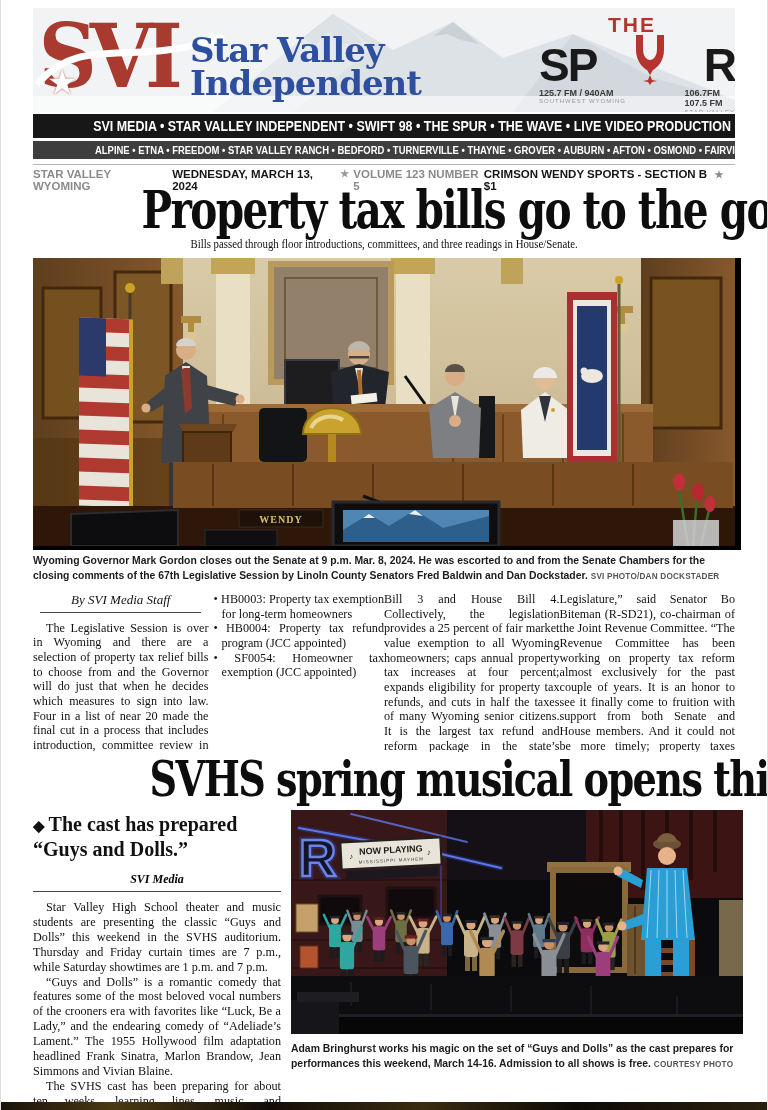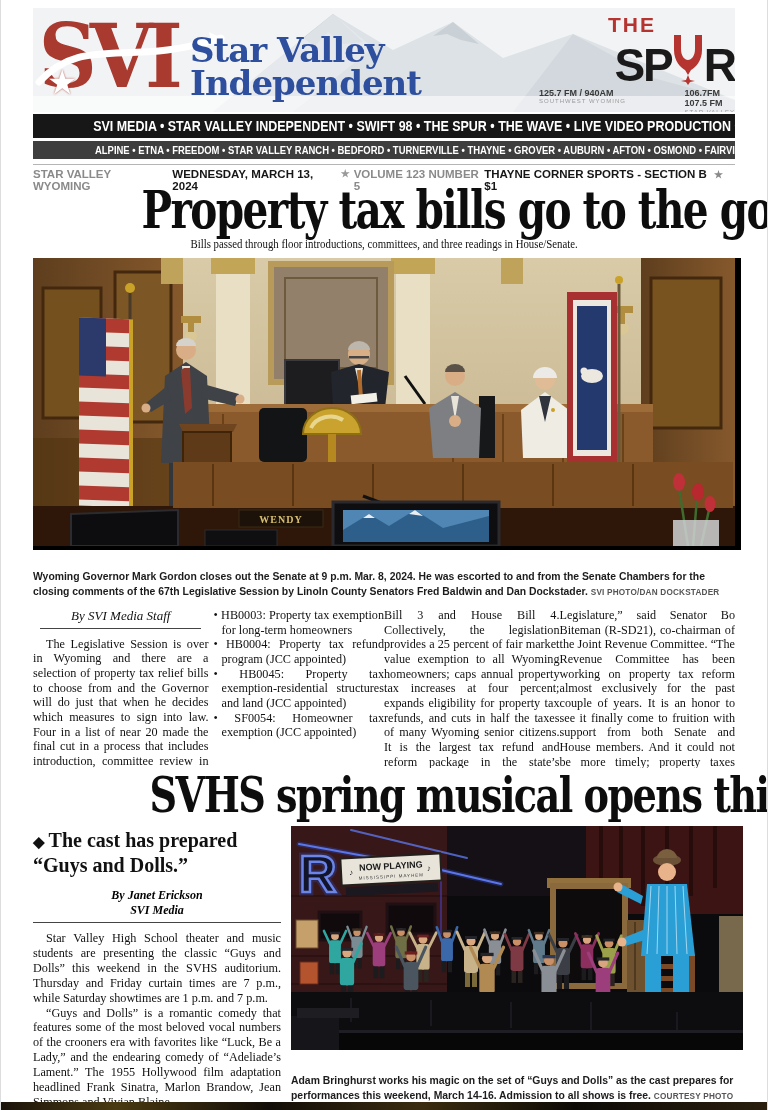--- a/index.html
+++ b/index.html
@@ -16,21 +16,21 @@
               font-size:88px; line-height:96px; color:#a93a30; letter-spacing:-8px;
               transform:scaleX(.92); transform-origin:left top; padding-left:6px; }
   .svi-star { position:absolute; left:14px; top:54px; font-size:34px; color:#fff; letter-spacing:0;
               text-shadow:0 0 2px #a93a30; transform:none; }
   .svi-swoosh { position:absolute; left:0; top:0; pointer-events:none; }
   .paper-name { font-family:"DejaVu Serif", serif; font-weight:bold; color:#2d4f9e;
                 font-size:34px; line-height:.98; letter-spacing:-1px; margin:26px 0 0 2px; position:relative; }
   .spur { margin-left:auto; position:relative; text-align:center; padding-top:6px; width:196px; }
   .spur-the { font-family:"Liberation Sans", sans-serif; font-weight:bold; color:#b5342f;
               font-size:21px; letter-spacing:2px; line-height:1; margin-left:-10px; }
-  .spur-main { display:flex; align-items:flex-end; justify-content:flex-end; font-family:"Liberation Sans", sans-serif;
+  .spur-main { display:flex; align-items:flex-end; justify-content:space-between; font-family:"Liberation Sans", sans-serif;
                font-weight:bold; color:#1a1a1a; font-size:46px; line-height:.85; letter-spacing:-2px; }
   .spur-freqs { display:flex; justify-content:space-between; margin-top:3px; font-family:"Liberation Sans", sans-serif; }
   .freq-main { font-size:9px; font-weight:bold; color:#3a3a3a; line-height:1.15; }
   .freq-sub { font-size:6px; color:#9a9a9a; letter-spacing:1px; }
 
   
   .bar { color:#fff; text-align:center; font-family:"Liberation Sans", sans-serif; font-weight:bold;
          overflow:hidden; white-space:nowrap; }
   .bar span { display:inline-block; transform:scaleX(.86); transform-origin:center; }
   .bar1 { background:#171717; height:24px; line-height:24px; font-size:14.5px; margin-top:2px; }
@@ -48,21 +48,21 @@
 
   
   .headline { text-align:center; font-family:"DejaVu Serif", serif; font-weight:bold; color:#0d0d0d;
               white-space:nowrap; }
   .headline span { display:inline-block; transform:scaleX(.78); transform-origin:center; letter-spacing:-2px; }
   .h-lead { font-size:52px; line-height:48px; margin-top:2px; }
   .subhead { text-align:center; font-size:12px; color:#111; white-space:nowrap; margin:3px 0 6px; }
   .subhead span { display:inline-block; transform:scaleX(.9); transform-origin:center; }
   .photo-frame { width:708px; background:#000; }
   .caption { font-family:"Liberation Sans", sans-serif; font-size:10.4px; font-weight:bold; color:#1c1c1c;
-             line-height:1.4; margin-top:20px; }
+             line-height:1.4; margin-top:4px; }
   .credit { font-size:8.2px; color:#555; letter-spacing:.2px; }
 
   .cols { display:flex; margin-top:9px; height:160px; overflow:hidden; }
   .col { flex:1; font-size:12.2px; line-height:1.2; color:#111; text-align:justify; }
   .col p.indent { text-indent:13px; }
   .byline1 { text-align:center; font-style:italic; font-size:13px; margin-bottom:4px; }
   .byrule { border:none; border-top:1.5px solid #444; width:92%; margin:0 auto 8px; }
   .bullet { padding-left:13px; text-indent:-8px; }
 
   
@@ -135,21 +135,21 @@
 
   <div class="bar bar1"><span>SVI MEDIA • STAR VALLEY INDEPENDENT • SWIFT 98 • THE SPUR • THE WAVE • LIVE VIDEO PRODUCTION • SVINEWS.COM</span></div>
   <div class="bar bar2"><span>ALPINE • ETNA • FREEDOM • STAR VALLEY RANCH • BEDFORD • TURNERVILLE • THAYNE • GROVER • AUBURN • AFTON • OSMOND • FAIRVIEW • SMOOT • COKEVILLE</span></div>
 
   <div class="dateline">
     <span class="dl-loc">STAR VALLEY WYOMING</span>
     <span class="dl-date">WEDNESDAY, MARCH 13, 2024</span>
     <span class="dl-star">★</span>
     <span class="dl-vol">VOLUME 123 NUMBER 5</span>
     <span class="dl-right">
-      <span>THAYNE CORNER SPORTS - SECTION B</span>
+      <span>CRIMSON WENDY SPORTS - SECTION B</span>
       <span class="dl-star">★</span>
       <span>$1</span>
     </span>
   </div>
 
   <div class="headline h-lead"><span>Property tax bills go to the governor</span></div>
   <div class="subhead"><span>Bills passed through floor introductions, committees, and three readings in House/Senate.</span></div>
 
   <div class="photo-frame">
     <svg width="702" height="288" viewBox="0 0 702 288">
@@ -334,21 +334,20 @@
 
   <div class="cols">
     <div class="col">
       <div class="byline1">By SVI Media Staff</div>
       <hr class="byrule">
       <p class="indent">The Legislative Session is over in Wyoming and there are a selection of property tax relief bills to choose from and the Governor will do just that when he decides which measures to sign into law. Four in a list of near 20 made the final cut in a process that includes introduction, committee review in both the House and Senate and three readings in each body.</p>
     </div>
     <div class="col">
       <p class="bullet">• HB0003: Property tax exemption for long-term homeowners</p>
       <p class="bullet">• HB0004: Property tax refund program (JCC appointed)</p>
-      <p class="bullet">• HB0045: Property tax exemption-residential structures and land (JCC appointed)</p>
       <p class="bullet">• SF0054: Homeowner tax exemption (JCC appointed)</p>
 
     </div>
     <div class="col">
       <p>Bill 3 and House Bill 4. Collectively, the legislation provides a 25 percent of fair market value exemption to all Wyoming homeowners; caps annual property tax increases at four percent; expands eligibility for property tax refunds, and cuts in half the taxes of many Wyoming senior citizens. It is the largest tax refund and reform package in the state’s history.</p>
 
     </div>
     <div class="col">
       <p>Legislature,” said Senator Bo Biteman (R-SD21), co-chairman of the Joint Revenue Committee. “The Revenue Committee has been working on property tax reform almost exclusively for the past couple of years. It is an honor to see it finally come to fruition with support from both Senate and House members. And it could not be more timely; property taxes have reached a crisis level across Wyoming.”</p>
 
@@ -356,21 +355,20 @@
   </div>
 
   <div class="headline h-musical"><span>SVHS spring musical opens this weekend</span></div>
 
   <div class="musical-wrap">
     <div class="m-left">
       <div class="deck">
         <span class="deck-marker">◆</span><span>The cast has prepared “Guys and Dolls.”</span>
       </div>
       <div class="byline2">
-        <div>By Janet Erickson</div>
         <div>SVI Media</div>
       </div>
       <div class="m-body">
         <p class="indent">Star Valley High School theater and music students are presenting the classic “Guys and Dolls” this weekend in the SVHS auditorium. Thursday and Friday curtain times are 7 p.m., while Saturday showtimes are 1 p.m. and 7 p.m.</p>
         <p class="indent">“Guys and Dolls” is a romantic comedy that features some of the most beloved vocal numbers of the crooners era with favorites like “Luck, Be a Lady,” and the endearing comedy of “Adeliade’s Lament.” The 1955 Hollywood film adaptation headlined Frank Sinatra, Marlon Brandow, Jean Simmons and Vivian Blaine.</p>
         <p class="indent">The SVHS cast has been preparing for about ten weeks, learning lines, music, and choreography. Adults who are working with the production have been designing and building sets and costumes, teaching dance and music</p>
 
       </div>
     </div>
 

